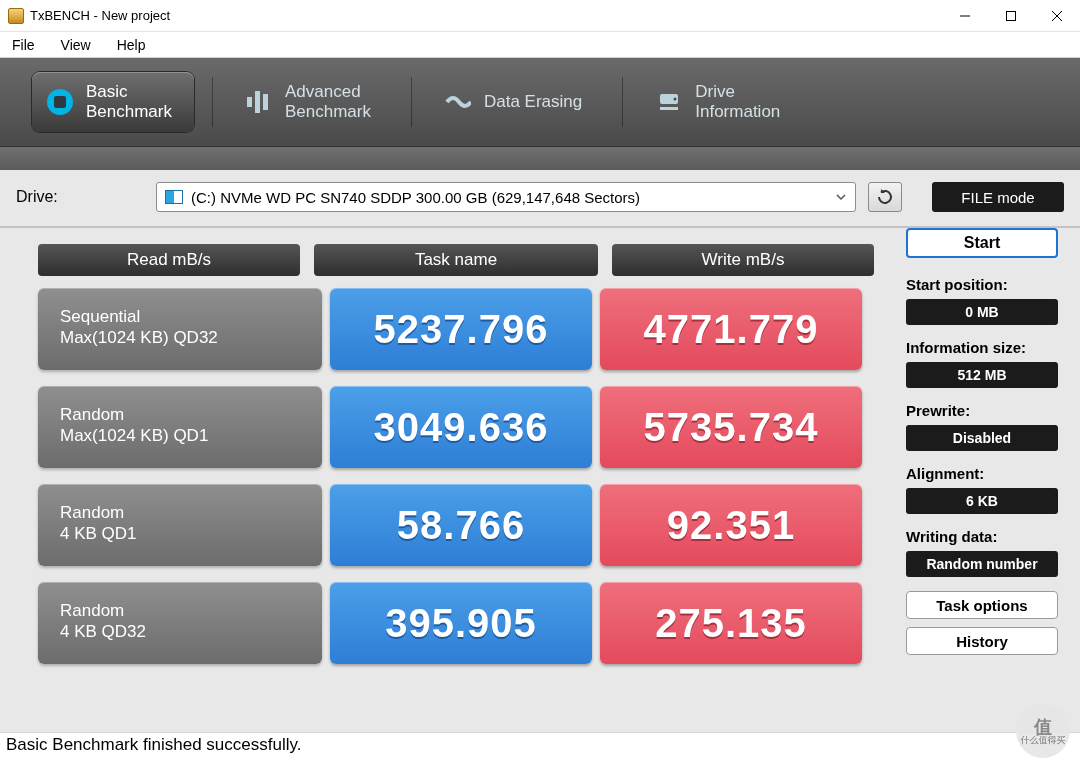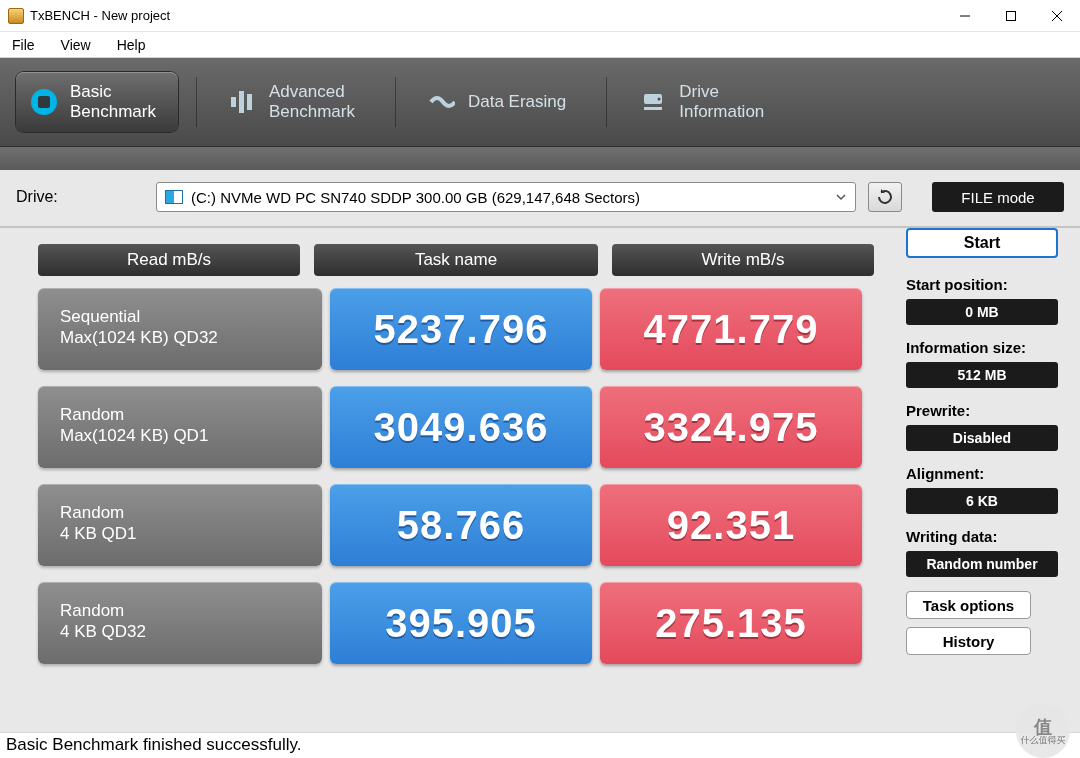--- a/index.html
+++ b/index.html
@@ -9,21 +9,21 @@
   .titlebar .app-icon { width:16px; height:16px; margin:0 6px 0 8px; background:linear-gradient(#f7d27a,#c98a20); border:1px solid #9a6a10; border-radius:2px; }
   .titlebar .title { font-size:13px; color:#000; flex:0 0 auto;}
   .titlebar .spacer { flex:1; }
   .winbtn { width:46px; height:32px; display:flex; align-items:center; justify-content:center; color:#000;}
   .winbtn svg { width:10px; height:10px; stroke:#000; stroke-width:1; fill:none; }
   .winbtn.close svg { width:12px; height:12px; }
   
   .menubar { height:26px; display:flex; align-items:center; gap:26px; padding-left:12px; border-bottom:1px solid #d0d0d0; font-size:14px;}
   .menubar span { cursor:default; }
   
-  .ribbon { height:88px; background:linear-gradient(#6a6a6a,#4a4a4a); display:flex; align-items:flex-start; padding:14px 0 0 16px; gap:12px; }
+  .ribbon { height:88px; background:linear-gradient(#6a6a6a,#4a4a4a); display:flex; align-items:flex-start; padding:14px 0 0 32px; gap:12px; }
   .tab { height:60px; display:flex; align-items:center; padding:0 22px 0 14px; color:#d5e0e6; gap:12px; cursor:pointer; position:relative;}
   .tab .icon { width:28px; height:28px; display:flex; align-items:center; justify-content:center; }
   .tab .label { line-height:1.15; font-size:17px; }
   .tab.active { background:linear-gradient(#6f6f6f,#3a3a3a); border-radius:8px; color:#fff; box-shadow: inset 0 1px 0 rgba(255,255,255,.25), 0 0 0 1px #2a2a2a;}
   .tab .stop-icon { width:26px;height:26px;border-radius:50%; background:#00b4e6; position:relative;}
   .tab .stop-icon::after{content:"";position:absolute;left:7px;top:7px;width:12px;height:12px;background:#2e3a3f;border-radius:2px;}
   .tab .bars-icon span{display:inline-block;background:#bcd2dd;width:5px;margin-right:3px;}
   .tab .erase-icon{width:26px;height:20px;}
   .tab .drive-icon{width:22px;height:22px;}
   .sep { width:1px; height:50px; background:rgba(0,0,0,.35); margin:5px 6px 0;}
@@ -47,21 +47,21 @@
   .rrow { display:flex; gap:8px; margin-bottom:16px;}
   .taskcell { width:284px; height:82px; border-radius:6px; background:linear-gradient(#8f8f8f,#6c6c6c); color:#fff; padding:18px 0 0 22px; font-size:17px; line-height:1.25; box-shadow:inset 0 1px 0 rgba(255,255,255,.3), 0 2px 3px rgba(0,0,0,.25);}
   .valcell { width:262px; height:82px; border-radius:6px; color:#fff; display:flex; align-items:center; justify-content:center; font-size:40px; font-weight:700; letter-spacing:1px; box-shadow:inset 0 1px 0 rgba(255,255,255,.35), 0 2px 3px rgba(0,0,0,.3); font-family:"Segoe UI",Arial,sans-serif;}
   .valcell.read { background:linear-gradient(#4c9fe8,#2d7ed6); text-shadow:0 2px 0 #1d5aa0;}
   .valcell.write{ background:linear-gradient(#ef6f7c,#e44a5c); text-shadow:0 2px 0 #a82f3d;}
   
   .sidebar { width:178px; padding:0 18px 0 4px; font-size:15px;font-weight:bold;}
   .startbtn { width:152px; height:30px; background:#fff; border:2px solid #1d74d0; border-radius:4px; color:#000; display:flex;align-items:center;justify-content:center; margin-bottom:18px; font-size:16px;}
   .sidelabel { font-size:15px; margin-bottom:6px;}
   .sideval { width:152px; height:26px; background:#1b1b1b; color:#fff; border-radius:3px; display:flex; align-items:center; justify-content:center; font-size:14px; margin-bottom:14px;}
-  .optbtn { width:125px; height:28px; background:#fff; border:1px solid #9a9a9a; border-radius:4px; display:flex;align-items:center;justify-content:center; font-size:15px; margin-bottom:8px;}
+  .optbtn { width:152px; height:28px; background:#fff; border:1px solid #9a9a9a; border-radius:4px; display:flex;align-items:center;justify-content:center; font-size:15px; margin-bottom:8px;}
   
   .statusbar { height:28px; background:#fff; border-top:1px solid #d6d6d6; font-size:17px; padding:2px 6px 0; position:relative;}
   .watermark { position:absolute; right:10px; bottom:2px; width:54px; height:54px; border-radius:50%; background:rgba(230,230,230,.9); display:flex; flex-direction:column; align-items:center; justify-content:center; font-size:9px; color:#777; line-height:1;}
   .watermark b{font-size:18px; color:#888;}
 </style>
 </head>
 <body>
 
 <div class="titlebar">
   <div class="app-icon"></div>
@@ -171,21 +171,21 @@
         </div>
       <div class="valcell read">5237.796</div>
       <div class="valcell write">4771.779</div>
     </div>
     <div class="rrow">
       <div class="taskcell">
           <div>Random</div>
           <div>Max(1024 KB) QD1</div>
         </div>
       <div class="valcell read">3049.636</div>
-      <div class="valcell write">3324.975</div>
+      <div class="valcell write">5735.734</div>
     </div>
     <div class="rrow">
       <div class="taskcell">
           <div>Random</div>
           <div>4 KB QD1</div>
         </div>
       <div class="valcell read">58.766</div>
       <div class="valcell write">92.351</div>
     </div>
     <div class="rrow">

